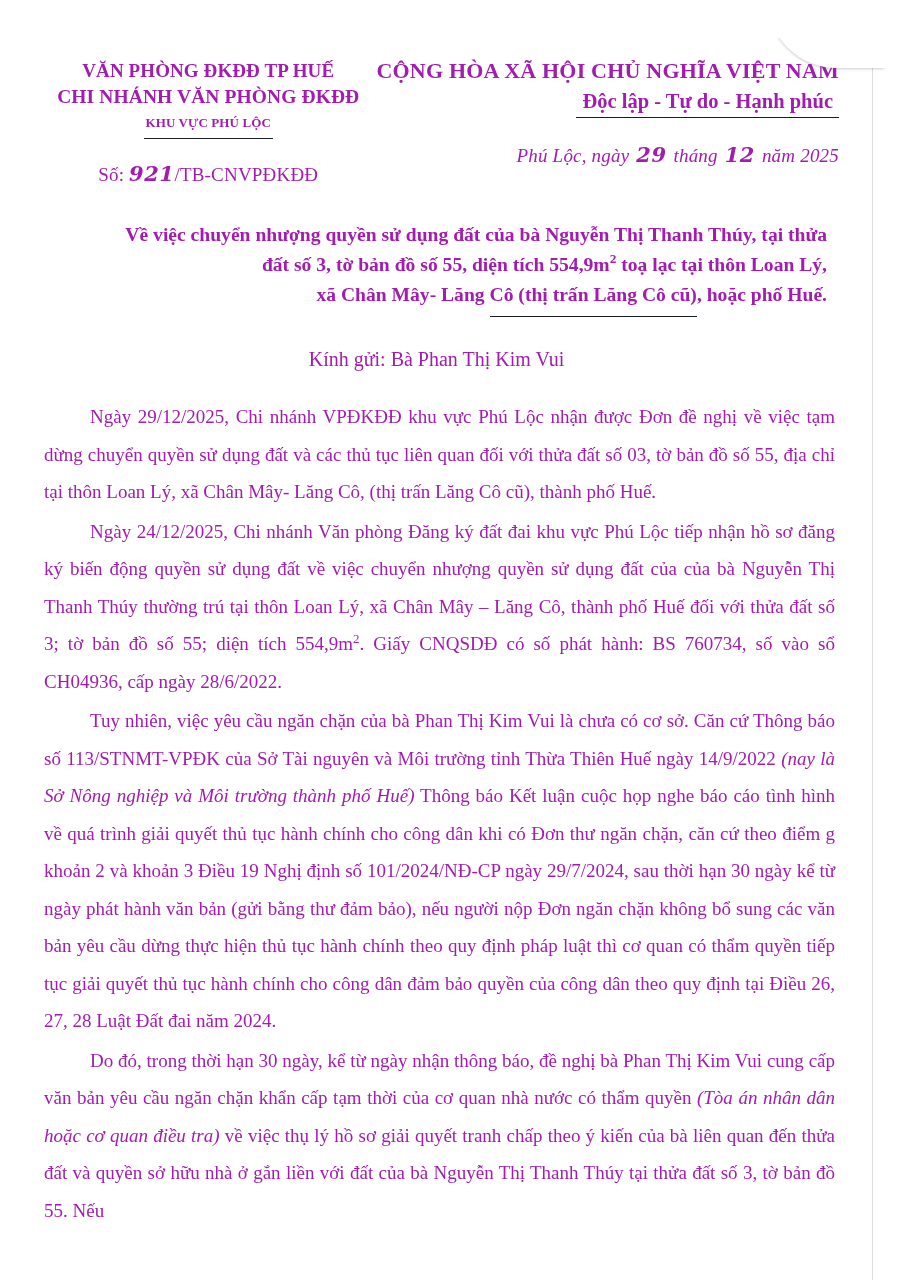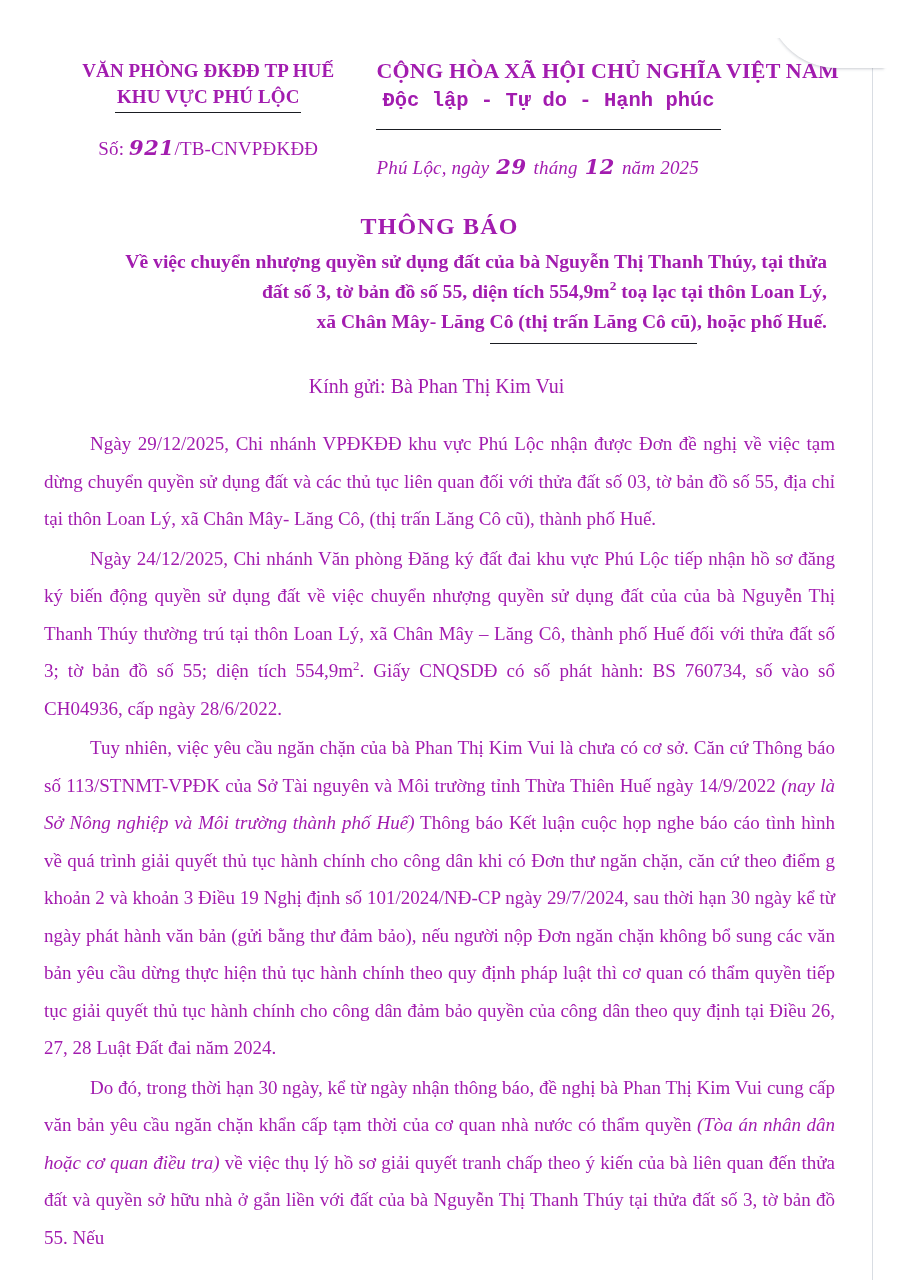--- a/index.html
+++ b/index.html
@@ -65,35 +65,35 @@
     align-items: flex-start;
     padding: 16px 34px 0 40px;
   }
   .hdr-left {
     width: 352px;
     text-align: center;
     padding-top: 4px;
   }
   .hdr-right {
     flex: 1;
-    text-align: left;
+    text-align: right;
     padding-top: 2px;
   }
 
   .org-line {
     font-weight: bold;
     font-size: 19.5px;
     line-height: 26px;
     letter-spacing: .1px;
     white-space: nowrap;
   }
   .org-line.l1 { font-size: 19px; }
   .org-line.l2 { font-size: 19.5px; }
   .org-line.l3 {
-    font-size: 19px;
+    font-size: 13px;
     display: inline-block;
     border-bottom: 1.6px solid #1a1d22;
     padding: 0 2px 2px 2px;
   }
 
   .so-line {
     margin-top: 22px;
     font-size: 19px;
     letter-spacing: .2px;
   }
@@ -111,23 +111,22 @@
     line-height: 30px;
     letter-spacing: .2px;
     white-space: nowrap;
   }
   .motto {
     font-weight: bold;
     font-size: 20.5px;
     line-height: 28px;
     display: inline-block;
     border-bottom: 1.7px solid #1a1d22;
-    padding: 0 6px 14px 6px;
+    padding: 0 6px 2px 6px;
     margin-top: 1px;
-    font-family: Liberation Mono, monospace;
   }
   .place-date {
     margin-top: 24px;
     font-style: italic;
     font-size: 19px;
     letter-spacing: .2px;
   }
   .place-date .hand { font-size: 21px; padding: 0 2px; }
 
   
@@ -182,35 +181,35 @@
 <body>
 
 <div class="page">
 
   <div class="sheet">
 
     <div class="header">
 
       <div class="hdr-left">
         <div class="org-line l1">VĂN PHÒNG ĐKĐĐ TP HUẾ</div>
+        <div class="org-line l2">CHI NHÁNH VĂN PHÒNG ĐKĐĐ</div>
         <div><span class="org-line l3">KHU VỰC PHÚ LỘC</span></div>
 
         <div class="so-line"><span>Số:</span> <span class="hand">921</span><span>/TB-CNVPĐKĐĐ</span></div>
       </div>
 
       <div class="hdr-right">
         <div class="nation-line">CỘNG HÒA XÃ HỘI CHỦ NGHĨA VIỆT NAM</div>
         <div><span class="motto">Độc lập - Tự do - Hạnh phúc</span></div>
 
         <div class="place-date"><span>Phú Lộc, ngày</span> <span class="hand">29</span> <span>tháng</span> <span class="hand">12</span> <span>năm</span> <span>2025</span></div>
       </div>
     </div>
 
     <div class="title-block">
-      <div class="doc-title">THÔNG BÁO</div>
       <div class="subtitle">
         <span>Về việc chuyển nhượng quyền sử dụng đất của bà Nguyễn Thị Thanh Thúy, tại thửa</span><br>
         <span>đất số 3, tờ bản đồ số 55, diện tích 554,9m</span><sup>2</sup><span> toạ lạc tại thôn Loan Lý,</span><br>
         <span>xã Chân Mây- Lăng </span><span class="u">Cô (thị trấn Lăng Cô cũ)</span><span>, hoặc phố Huế.</span>
       </div>
     </div>
 
     <div class="recipient">
       <span class="to">Kính gửi: Bà Phan Thị Kim Vui</span>
     </div>

